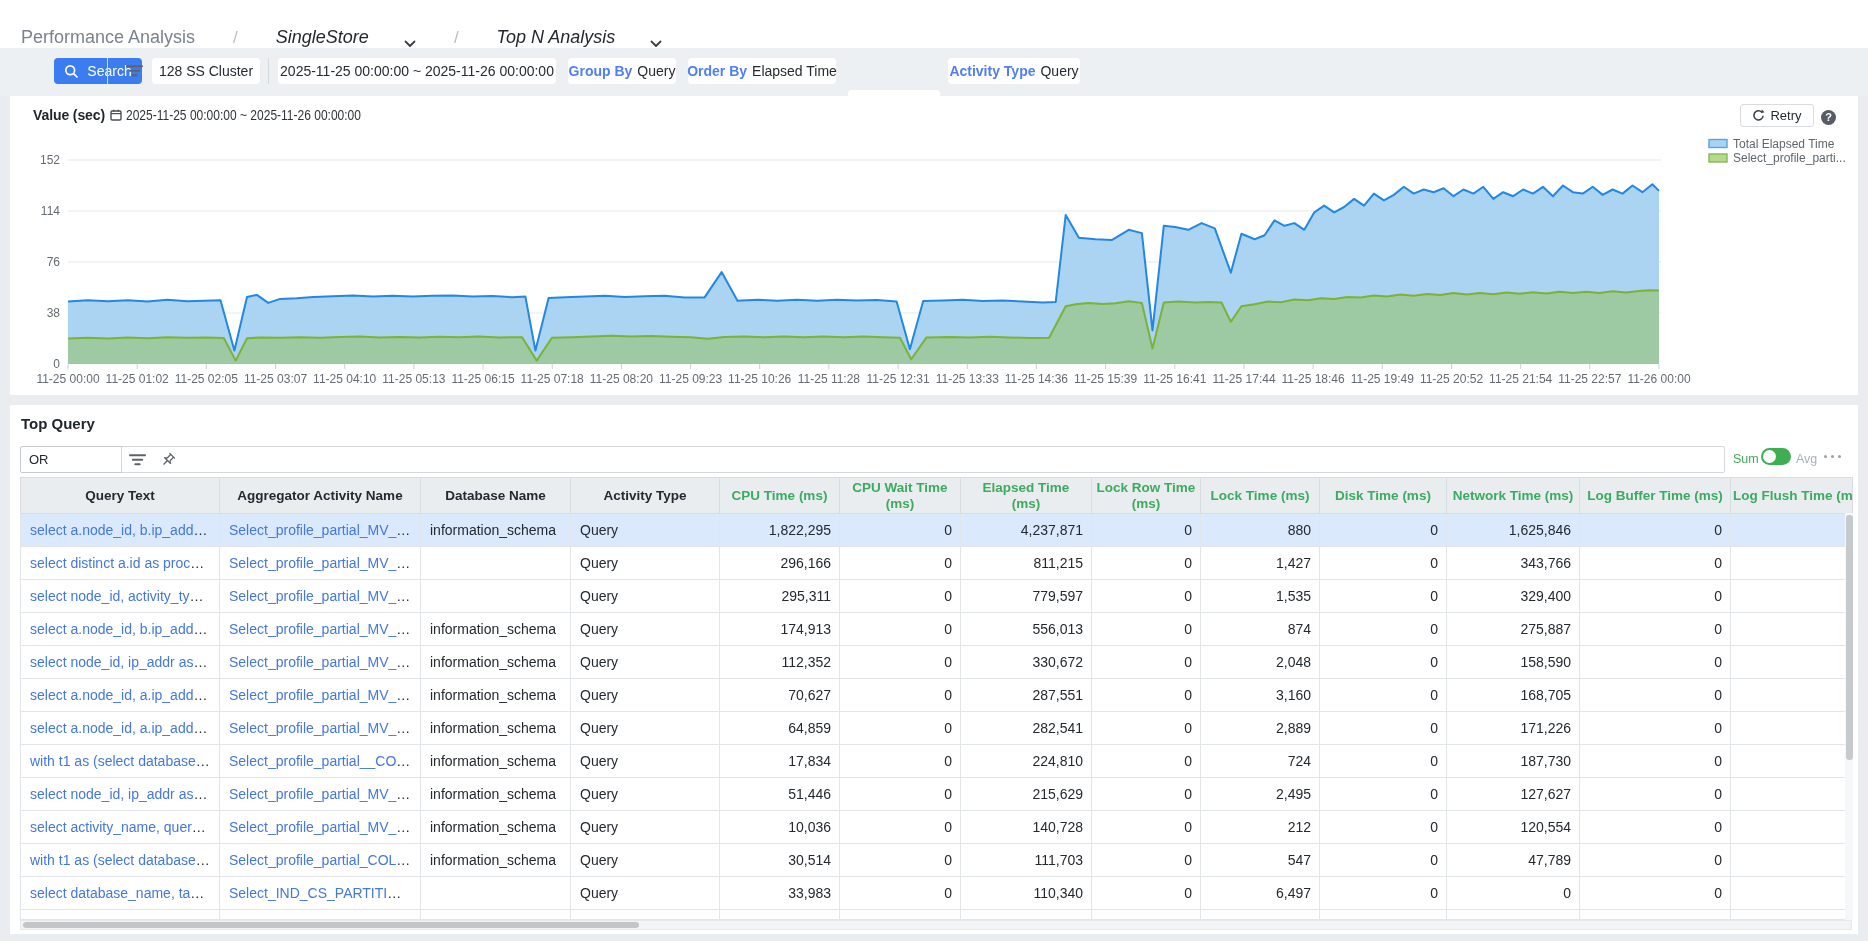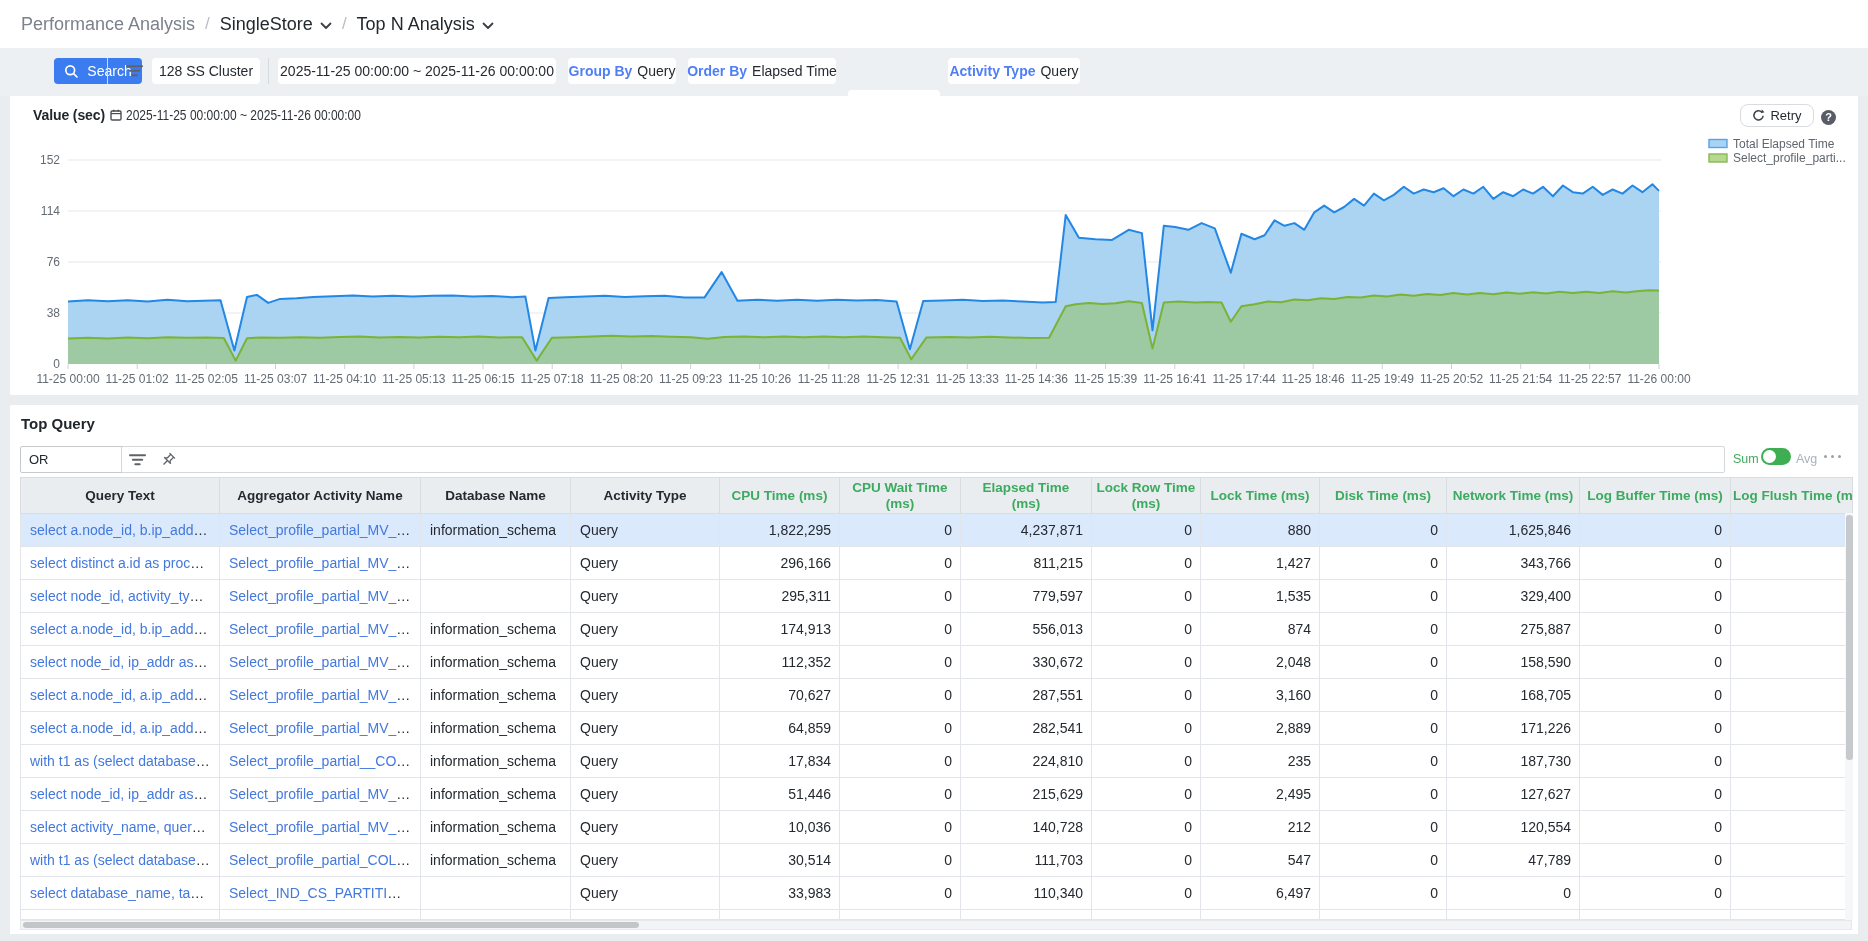--- a/index.html
+++ b/index.html
@@ -1,34 +1,34 @@
 <!DOCTYPE html>
 <html><head>
 <meta charset="utf-8">
 <style>
 * { margin:0; padding:0; box-sizing:border-box; }
 html,body { width:1868px; height:941px; }
 body { background:#e9edf0; font-family:"Liberation Sans",sans-serif; position:relative; overflow:hidden; }
 .abs { position:absolute; }
 .topbar { position:absolute; left:0; top:0; width:1868px; height:48px; background:#fff; }
-.crumb { position:absolute; left:21px; top:0; height:48px; display:flex; align-items:center; font-size:18px; color:#7b828e; }
-.crumb .dark { color:#23282e; font-weight:500; }
+.crumb { position:absolute; left:21px; top:0; height:48px; display:flex; align-items:flex-end; font-size:18px; color:#7b828e;gap:28px; }
+.crumb .dark { color:#23282e; font-weight:500;font-style:italic; }
 .crumb .sep { color:#b9bec5; margin:0 10px; font-size:17px; }
 .crumb svg { margin-left:7px; margin-top:4px; }
 .toolbar { position:absolute; left:0; top:48px; width:1868px; height:48px; background:#edf0f2; }
 .tb { position:absolute; top:10px; height:26px; }
 .btn-search { left:10px; width:88px; background:#3b7cf0; border-radius:4px; color:#fff; font-size:14px; font-weight:500; display:flex; align-items:center; justify-content:center;margin-left:44px; }
 .vline { position:absolute; top:10px; width:1px; height:26px; background:#d6dadd; }
 .pill { background:#fff; border-radius:4px; font-size:14px; color:#262b31; display:flex; align-items:center; justify-content:center; white-space:nowrap; }
 .pill b { font-weight:700; color:#4f7ef5; margin-right:5px; }
 .panel { position:absolute; background:#fff; left:10px; width:1848px; }
 .chartpanel { top:96px; height:299px; }
 .ctitle { position:absolute; left:33px; top:107px; font-size:14px; font-weight:700; color:#21262c; letter-spacing:-0.1px; }
 .cdates { position:absolute; left:115px; top:107px; font-size:14px; color:#30353b; }
-.retry { position:absolute; left:1730px; top:8px; width:74px; height:23px; border:1px solid #d8dbdf; border-radius:8px; background:#fff; display:flex; align-items:center; justify-content:center; font-size:13px; color:#272b30; font-weight:500; }
+.retry { position:absolute; left:1730px; top:8px; width:74px; height:23px; border:1px solid #d8dbdf; border-radius:3px; background:#fff; display:flex; align-items:center; justify-content:center; font-size:13px; color:#272b30; font-weight:500; }
 .help { position:absolute; left:1812px; top:14px; width:15px; height:15px; border-radius:50%; background:#575c66; color:#fff; font-size:11px; font-weight:700; text-align:center; line-height:15px; }
 .tablepanel { top:405px; height:529px; overflow:hidden; }
 .tqtitle { position:absolute; left:11px; top:10px; font-size:15px; font-weight:700; color:#21262c; }
 .orsel { position:absolute; left:10px; top:41px; width:120px; height:27px; border:1px solid #c6cacd; border-radius:2px; background:#fff; font-size:13px; color:#23272e; line-height:25px; padding-left:8px; }
 .orsel .car { position:absolute; right:8px; top:11px; width:0; height:0; border-left:4px solid transparent; border-right:4px solid transparent; border-top:5px solid #8a8f94; }
 .fbox { position:absolute; left:111px; top:41px; width:1604px; height:27px; border:1px solid #d4d8db; border-radius:2px; background:#fff; }
 .sum { position:absolute; left:1723px; top:47px; font-size:12.5px; color:#44a95d; }
 .avg { position:absolute; left:1786px; top:47px; font-size:12.5px; color:#aab1bb; }
 .toggle { position:absolute; left:1751px; top:43px; width:30px; height:17px; border-radius:9px; background:#3fae53; }
 .toggle .knob { position:absolute; left:2px; top:2px; width:13px; height:13px; border-radius:50%; background:#fff; }
@@ -340,21 +340,21 @@
         </tr>
 <tr>
           <td><a href="#">with t1 as (select database_name, table_n</a></td>
           <td><a href="#">Select_profile_partial__COLUMNAR_SEGM</a></td>
           <td>information_schema</td>
           <td>Query</td>
           <td class="n">17,834</td>
           <td class="n">0</td>
           <td class="n">224,810</td>
           <td class="n">0</td>
-          <td class="n">235</td>
+          <td class="n">724</td>
           <td class="n">0</td>
           <td class="n">187,730</td>
           <td class="n">0</td>
           <td></td>
         </tr>
 <tr>
           <td><a href="#">select node_id, ip_addr as host, database_n</a></td>
           <td><a href="#">Select_profile_partial_MV_NODE_INFO_X</a></td>
           <td>information_schema</td>
           <td>Query</td>

